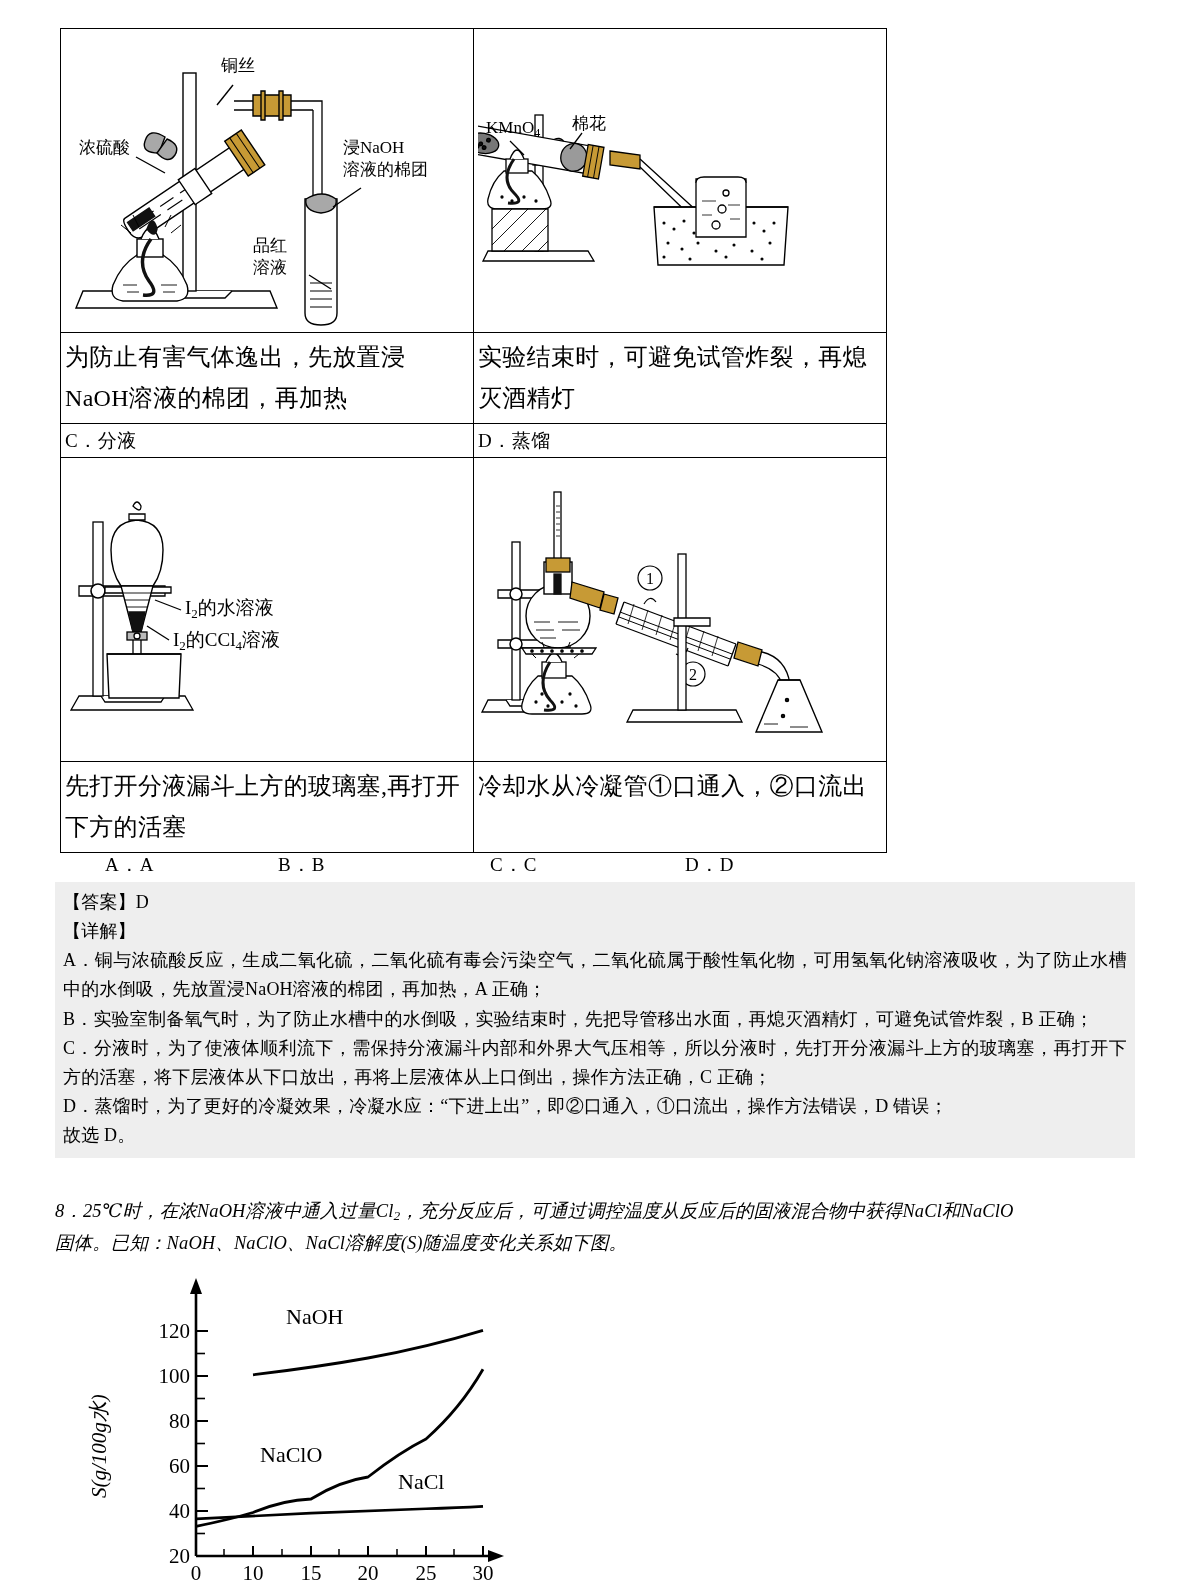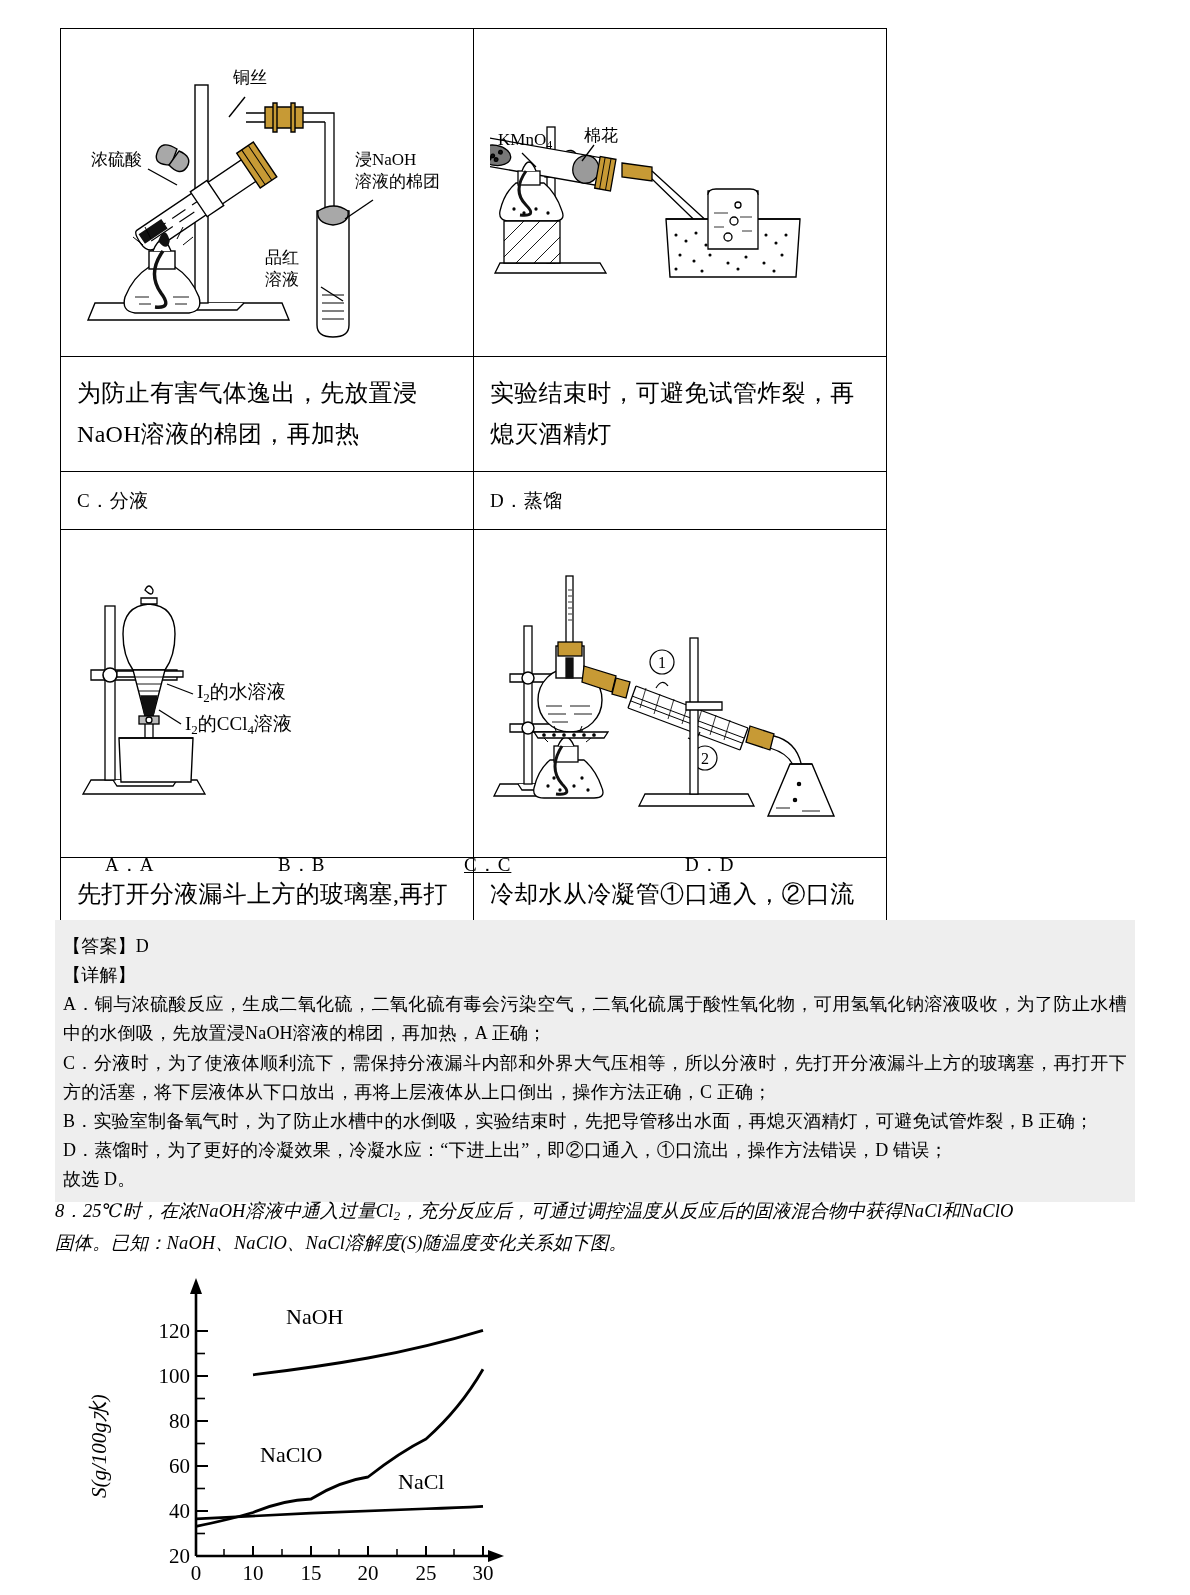--- a/index.html
+++ b/index.html
@@ -26,21 +26,21 @@
     position: absolute;
     left: 60px;
     top: 28px;
     width: 827px;
     border-collapse: collapse;
     table-layout: fixed;
   }
   .opt-table td {
     border: 1.6px solid #000;
     vertical-align: top;
-    padding: 16px;
+    padding: 4px;
   }
   .cell-label {
     font-size: 19px;
     padding: 9px 12px 11px 12px;
     line-height: 1.35;
     letter-spacing: 0.5px;
   }
   .cell-text {
     font-size: 24px;
     padding: 10px 12px 12px 12px;
@@ -68,33 +68,32 @@
     height: 30px;
     font-size: 19px;
   }
   .choices span {
     position: absolute;
     top: 0;
     letter-spacing: 1px;
   }
   .ch0 { left: 45px; }
   .ch1 { left: 218px; }
-  .ch2 { left: 404px; text-decoration: underline; }
+  .ch2 { left: 430px; }
   .ch3 { left: 625px; }
 
   
   .explain {
     position: absolute;
     left: 55px;
     top: 882px;
     width: 1080px;
     background: #eeeeee;
-    padding: 12px 8px 8px 8px;
+    padding: 6px 8px 8px 8px;
     box-sizing: border-box;
-    margin-top: 38px;
   }
   .explain p {
     margin: 0;
     font-size: 18px;
     line-height: 1.62;
     letter-spacing: 0.2px;
     text-align: justify;
   }
 
   
@@ -559,22 +558,22 @@
     <span class="ch0">A．A</span>
     <span class="ch1">B．B</span>
     <span class="ch2">C．C</span>
     <span class="ch3">D．D</span>
   </div>
 
   <div class="explain">
     <p>【答案】D</p>
     <p>【详解】</p>
     <p>A．铜与浓硫酸反应，生成二氧化硫，二氧化硫有毒会污染空气，二氧化硫属于酸性氧化物，可用氢氧化钠溶液吸收，为了防止水槽中的水倒吸，先放置浸NaOH溶液的棉团，再加热，A 正确；</p>
+    <p>B．实验室制备氧气时，为了防止水槽中的水倒吸，实验结束时，先把导管移出水面，再熄灭酒精灯，可避免试管炸裂，B 正确；</p>
     <p>C．分液时，为了使液体顺利流下，需保持分液漏斗内部和外界大气压相等，所以分液时，先打开分液漏斗上方的玻璃塞，再打开下方的活塞，将下层液体从下口放出，再将上层液体从上口倒出，操作方法正确，C 正确；</p>
-    <p>B．实验室制备氧气时，为了防止水槽中的水倒吸，实验结束时，先把导管移出水面，再熄灭酒精灯，可避免试管炸裂，B 正确；</p>
     <p>D．蒸馏时，为了更好的冷凝效果，冷凝水应：“下进上出”，即②口通入，①口流出，操作方法错误，D 错误；</p>
     <p>故选 D。</p>
   </div>
 
   <div class="q8">
     <p><span>8．25℃时，在浓NaOH溶液中通入过量Cl</span><sub>2</sub><span>，充分反应后，可通过调控温度从反应后的固液混合物中获得NaCl和NaClO</span></p>
     <p>固体。已知：NaOH、NaClO、NaCl溶解度(S)随温度变化关系如下图。</p>
   </div>
 
   <div class="chart-wrap">

